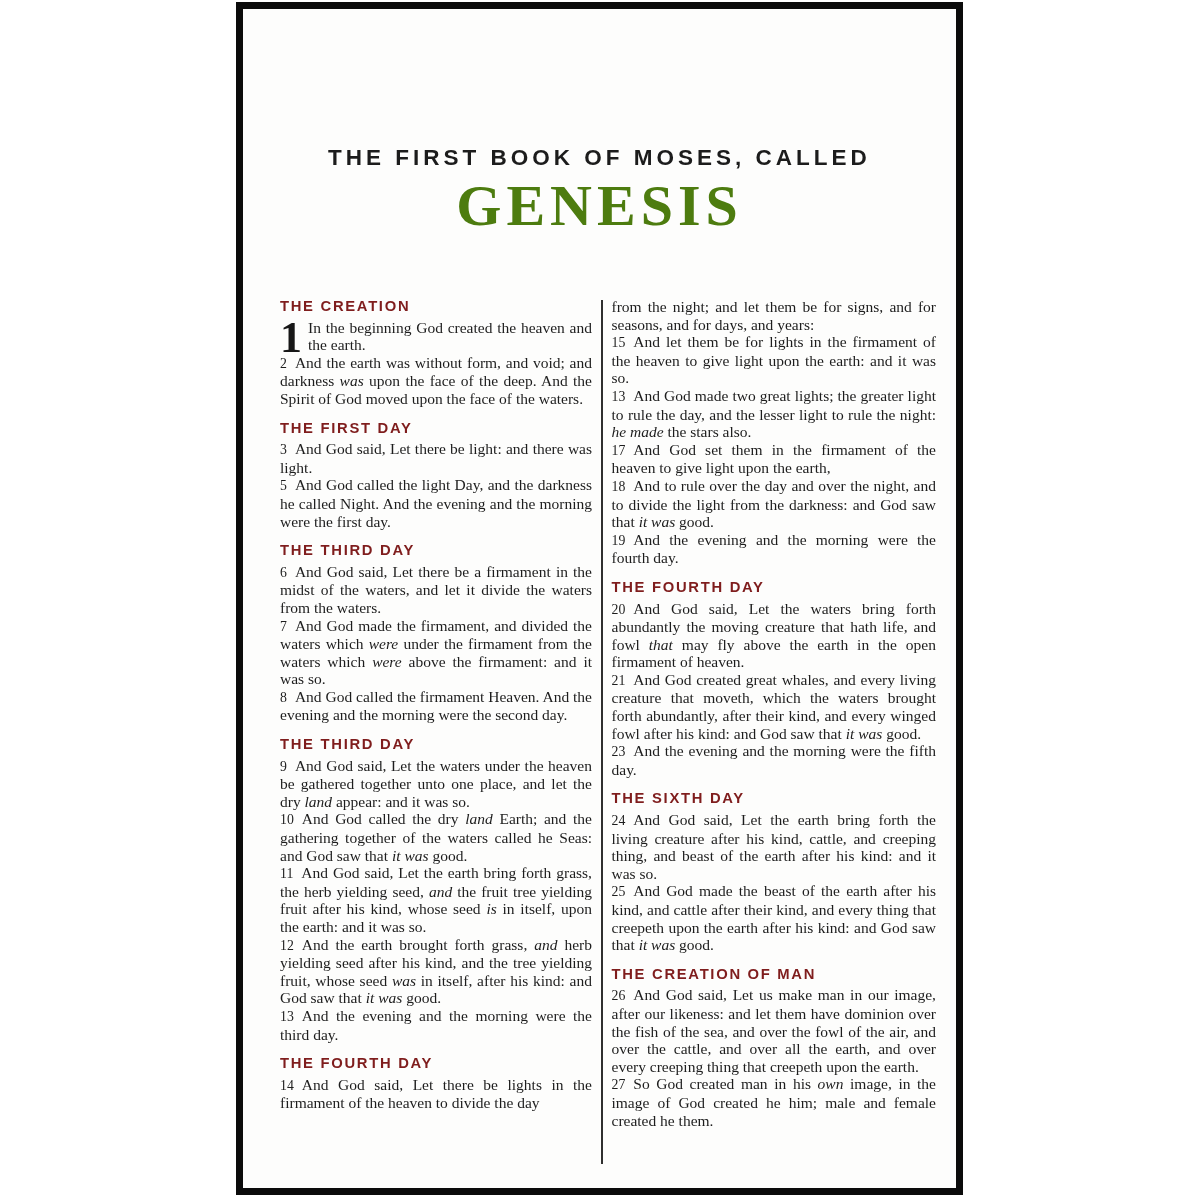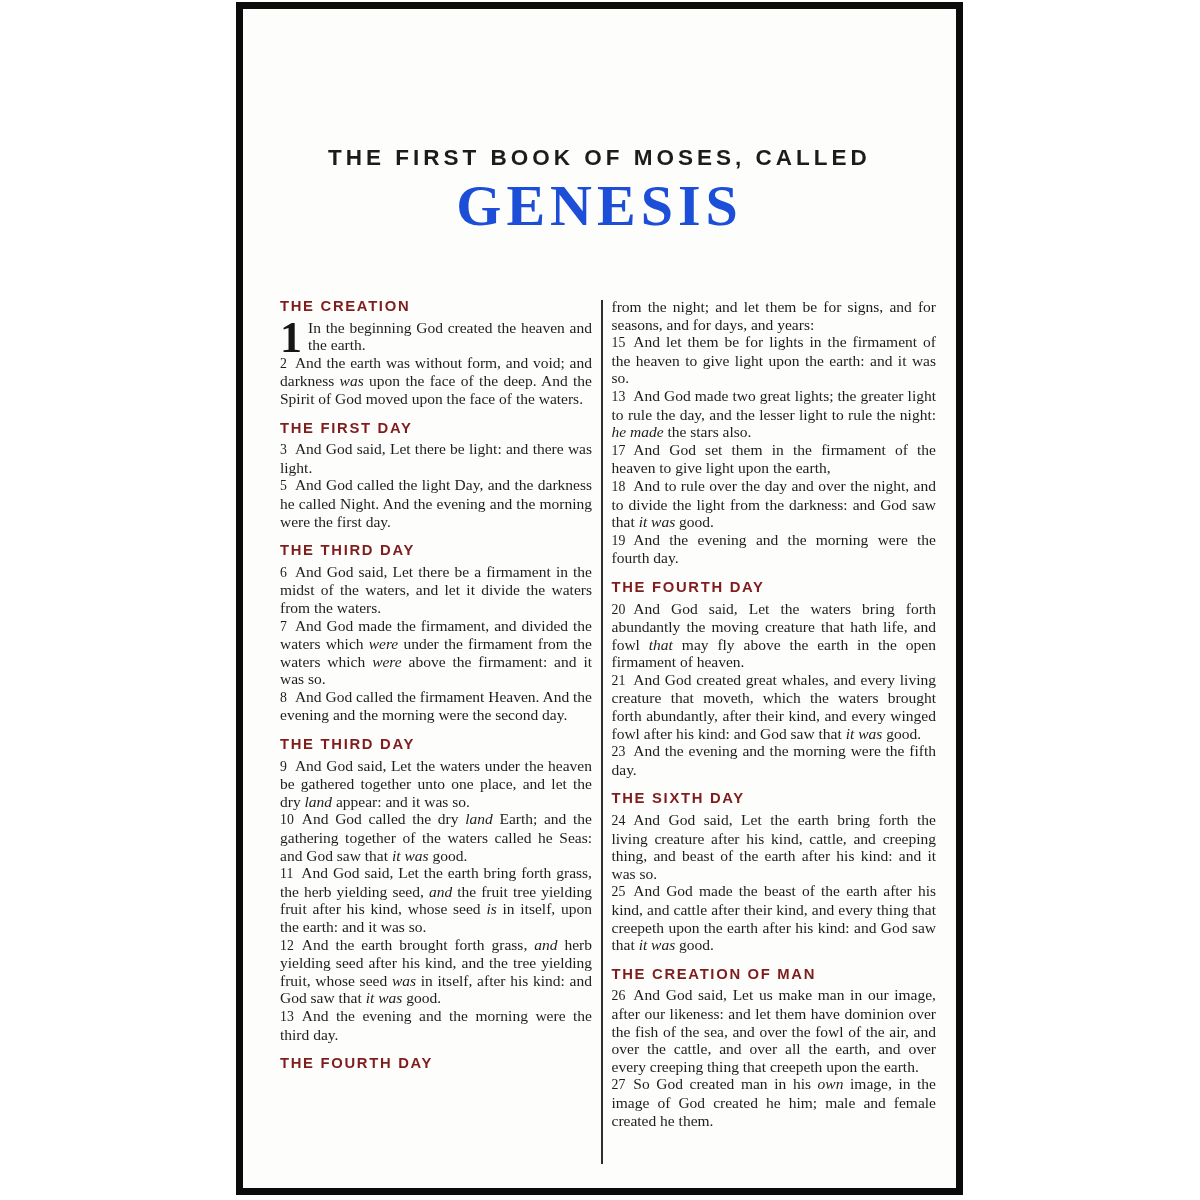--- a/index.html
+++ b/index.html
@@ -41,21 +41,21 @@
     letter-spacing: 4px;
     color: #1c1c1c;
     white-space: nowrap;
   }
   .book-title {
     margin: 6px 0 0 0;
     font-family: "Liberation Serif", serif;
     font-size: 58px;
     font-weight: 700;
     letter-spacing: 5px;
-    color: #1d4ed8;
+    color: #4d7c0f;
     line-height: 1.0;
   }
   .columns {
     position: absolute;
     top: 289px;
     left: 37px;
     width: 656px;
     height: 880px;
     display: flex;
     align-items: stretch;
@@ -129,20 +129,21 @@
           <p class="verse"><span class="vnum">6</span>And God said, Let there be a firmament in the midst of the waters, and let it divide the waters from the waters.</p>
           <p class="verse"><span class="vnum">7</span>And God made the firmament, and divided the waters which <i>were</i> under the firmament from the waters which <i>were</i> above the firmament: and it was so.</p>
           <p class="verse"><span class="vnum">8</span>And God called the firmament Heaven. And the evening and the morning were the second day.</p>
           <div class="section-heading">THE THIRD DAY</div>
           <p class="verse"><span class="vnum">9</span>And God said, Let the waters under the heaven be gathered together unto one place, and let the dry <i>land</i> appear: and it was so.</p>
           <p class="verse"><span class="vnum">10</span>And God called the dry <i>land</i> Earth; and the gathering together of the waters called he Seas: and God saw that <i>it was</i> good.</p>
           <p class="verse"><span class="vnum">11</span>And God said, Let the earth bring forth grass, the herb yielding seed, <i>and</i> the fruit tree yielding fruit after his kind, whose seed <i>is</i> in itself, upon the earth: and it was so.</p>
           <p class="verse"><span class="vnum">12</span>And the earth brought forth grass, <i>and</i> herb yielding seed after his kind, and the tree yielding fruit, whose seed <i>was</i> in itself, after his kind: and God saw that <i>it was</i> good.</p>
           <p class="verse"><span class="vnum">13</span>And the evening and the morning were the third day.</p>
           <div class="section-heading">THE FOURTH DAY</div>
+          <p class="verse"><span class="vnum">14</span>And God said, Let there be lights in the firmament of the heaven to divide the day</p>
         </div>
       <div class="divider"></div>
       <div class="col col-right" id="col-right">
           <p class="verse">from the night; and let them be for signs, and for seasons, and for days, and years:</p>
           <p class="verse"><span class="vnum">15</span>And let them be for lights in the firmament of the heaven to give light upon the earth: and it was so.</p>
           <p class="verse"><span class="vnum">13</span>And God made two great lights; the greater light to rule the day, and the lesser light to rule the night: <i>he made</i> the stars also.</p>
           <p class="verse"><span class="vnum">17</span>And God set them in the firmament of the heaven to give light upon the earth,</p>
           <p class="verse"><span class="vnum">18</span>And to rule over the day and over the night, and to divide the light from the darkness: and God saw that <i>it was</i> good.</p>
           <p class="verse"><span class="vnum">19</span>And the evening and the morning were the fourth day.</p>
           <div class="section-heading">THE FOURTH DAY</div>

